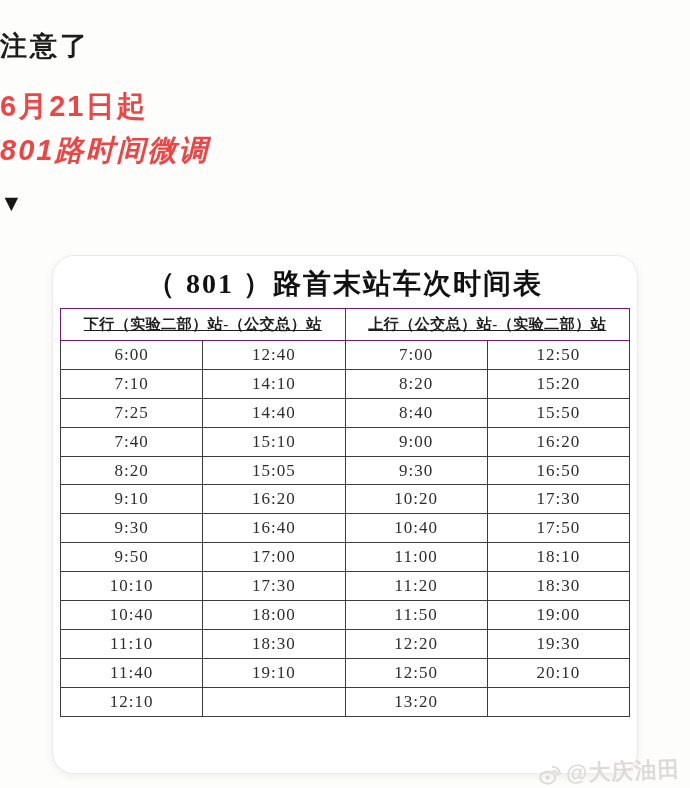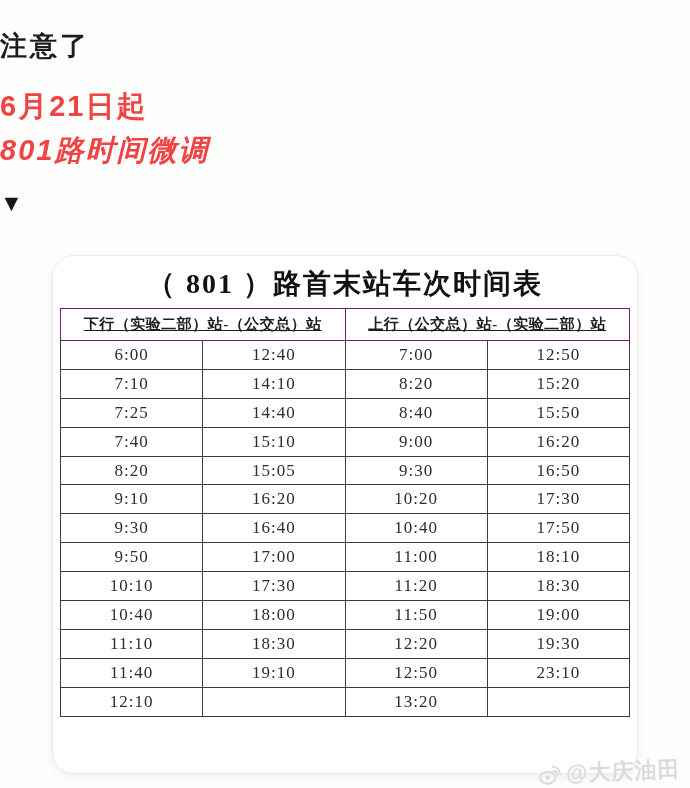--- a/index.html
+++ b/index.html
@@ -184,21 +184,21 @@
       <tr>
         <td>11:10</td>
         <td>18:30</td>
         <td>12:20</td>
         <td>19:30</td>
       </tr>
       <tr>
         <td>11:40</td>
         <td>19:10</td>
         <td>12:50</td>
-        <td>23:10</td>
+        <td>20:10</td>
       </tr>
       <tr>
         <td>12:10</td>
         <td></td>
         <td>13:20</td>
         <td></td>
       </tr>
     </tbody>
   </table>
 </div>

